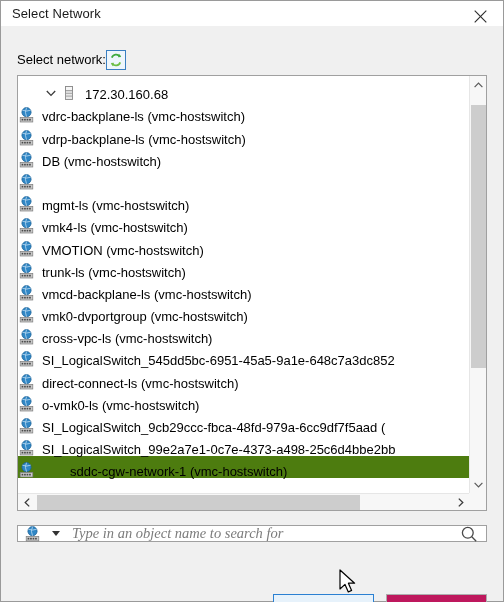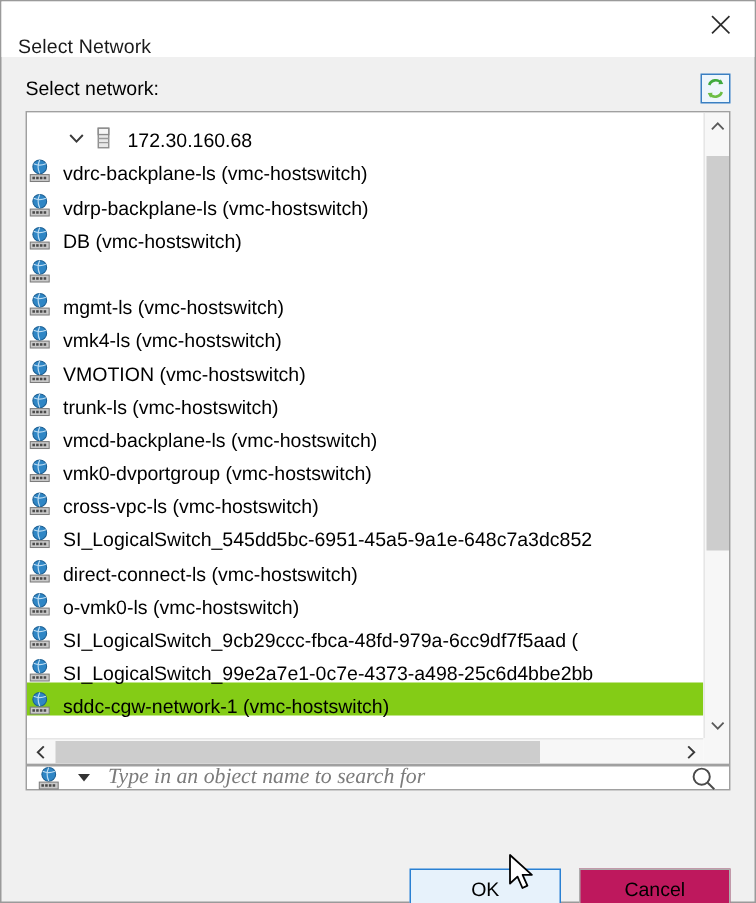--- a/index.html
+++ b/index.html
@@ -22,24 +22,24 @@
     height: 602px;
     box-sizing: border-box;
     border: 1px solid #9a9a9a;
     background: #f0f0f0;
     display: flex;
     flex-direction: column;
   }
 
   
   .titlebar {
-    height: 37px;
+    height: 25px;
     background: #ffffff;
     display: flex;
-    align-items: flex-end;
+    align-items: center;
     flex: 0 0 auto;
     position: relative;
   }
   .titlebar-text {
     font-size: 13px;
     color: #1a1a1a;
     padding-left: 11px;
     letter-spacing: 0.1px;
   }
   .close-btn {
@@ -58,23 +58,23 @@
   .body-area {
     flex: 1 1 auto;
     position: relative;
     padding: 0 16px;
     box-sizing: border-box;
   }
 
   .label-row {
     display: flex;
     align-items: center;
-    justify-content: space-between;
+    justify-content: flex-start;
     height: 31px;
-    padding-top: 5px;
+    padding-top: 18px;
   }
   .field-label {
     font-size: 13px;
     color: #000;
   }
   .refresh-btn {
     width: 20px;
     height: 20px;
     border: 1px solid #3a7fc1;
     background: #eef6fc;
@@ -111,21 +111,22 @@
     align-items: flex-end;
     white-space: nowrap;
     font-size: 13px;
     color: #000;
     cursor: default;
     box-sizing: border-box;
   }
   .tree-row.root { padding-left: 25px; }
   .tree-row.child { }
   .tree-row.selected {
-    background: #84cc16;
+    background: #4d7c0f;
+    gap: 28px;
   }
   .chev {
     width: 16px;
     height: 16px;
     display: inline-flex;
     align-items: center;
     justify-content: center;
     flex: 0 0 auto;
     margin-right: 2px;
   }
@@ -196,21 +197,21 @@
   }
   .corner-box {
     position: absolute;
     right: 0; bottom: 0;
     width: 17px; height: 17px;
     background: #f7f7f7;
   }
 
   
   .search-row {
-    margin-top: 0;
+    margin-top: 14px;
     height: 17px;
     border: 1px solid #a0a0a0;
     background: #ffffff;
     box-sizing: border-box;
     display: flex;
     align-items: center;
     padding: 0 6px 0 6px;
   }
   .search-type-btn {
     display: flex;

